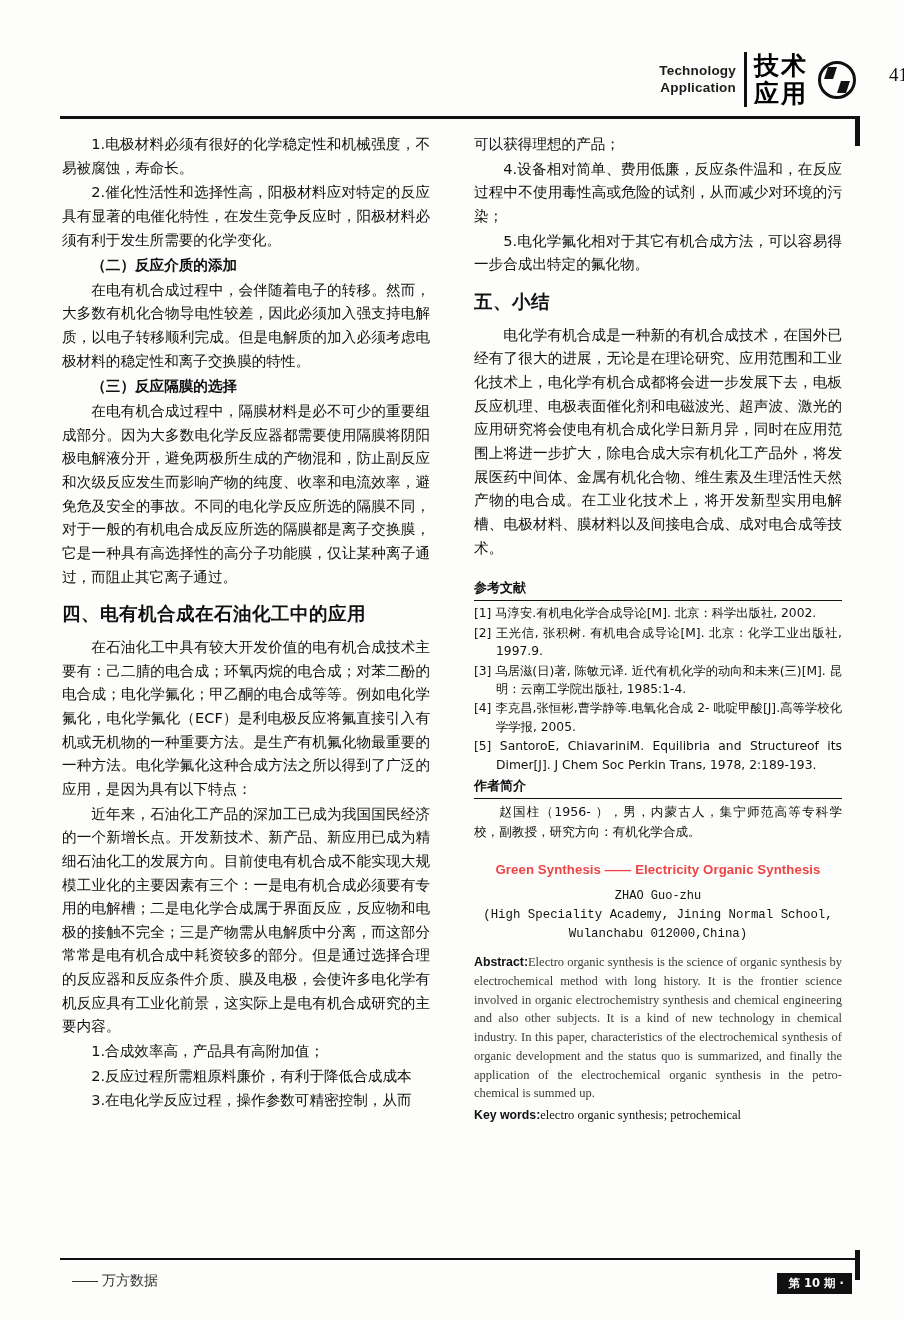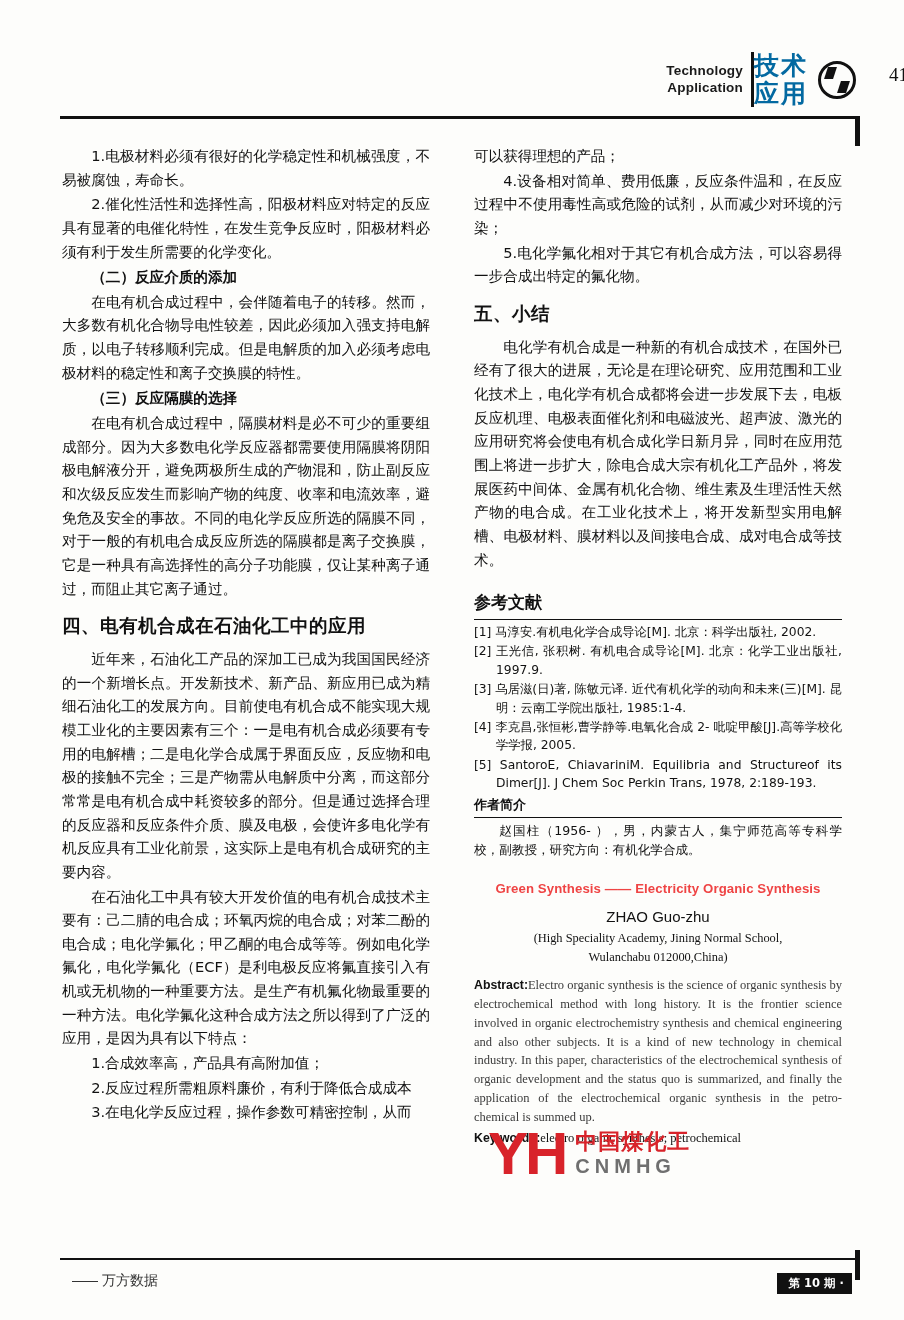--- a/index.html
+++ b/index.html
@@ -46,22 +46,23 @@
     color: #1a1a1a;
     letter-spacing: .2px;
     margin-left: 40px;
   }
   .hdr-cn {
     font-family: "DejaVu Sans", sans-serif;
     font-weight: bold;
     font-size: 25px;
     line-height: 1.1;
     letter-spacing: 2px;
-    color: #0369a1;
+    color: #000000;
     border-left: 3px solid #111;
+    padding-left: 7px;
   }
   .hdr-logo {
     width: 38px;
     height: 38px;
     position: relative;
     margin-left: 2px;
   }
   .hdr-logo .ring {
     position: absolute;
     inset: 0;
@@ -146,21 +147,21 @@
     color: #fff;
     font-size: 11.5px;
     font-weight: bold;
     padding: 3px 8px 3px 12px;
     font-family: "DejaVu Sans", sans-serif;
   }
 
   
   .col {
     position: absolute;
-    top: 144px;
+    top: 132px;
     width: 368px;
     font-size: 14.6px;
     line-height: 1.62;
     text-align: justify;
     color: #111;
   }
   .col-left { left: 62px; }
   .col-right { left: 474px; }
 
   p.body {
@@ -175,21 +176,21 @@
   }
   h2.sec {
     font-size: 18.5px;
     font-weight: bold;
     margin: 11px 0 6px 0;
     letter-spacing: .5px;
   }
 
   
   .refs-title {
-    font-size: 17px;
+    font-size: 13px;
     font-weight: bold;
     margin: 18px 0 3px 0;
     border-bottom: 1px solid #111;
     padding-bottom: 2px;
     font-family: Liberation Serif, serif;
   }
   .ref {
     font-size: 12.3px;
     line-height: 1.5;
     margin: 0 0 1px 0;
@@ -217,27 +218,27 @@
     margin: 18px 0 6px 0;
     font-family: "Liberation Sans", sans-serif;
     font-weight: bold;
     font-size: 13.2px;
     text-align: center;
     color: #ef4444;
     letter-spacing: .1px;
   }
   .en-author {
     text-align: center;
-    font-family: Liberation Sans, sans-serif;
-    font-size: 15px;
+    font-family: Liberation Mono, monospace;
+    font-size: 12px;
     margin: 2px 0 0 0;
   }
   .en-affil {
     text-align: center;
-    font-family: Liberation Serif, serif;
+    font-family: Liberation Mono, monospace;
     font-size: 12.4px;
     line-height: 1.45;
     margin: 1px 0 0 0;
   }
   .abs {
     margin: 9px 0 0 0;
     font-family: "Liberation Serif", serif;
     font-size: 12.5px;
     line-height: 1.5;
     text-align: justify;
@@ -322,22 +323,22 @@
     <p class="body">1.电极材料必须有很好的化学稳定性和机械强度，不易被腐蚀，寿命长。</p>
     <p class="body">2.催化性活性和选择性高，阳极材料应对特定的反应具有显著的电催化特性，在发生竞争反应时，阳极材料必须有利于发生所需要的化学变化。</p>
 
     <p class="sub-h">（二）反应介质的添加</p>
     <p class="body">在电有机合成过程中，会伴随着电子的转移。然而，大多数有机化合物导电性较差，因此必须加入强支持电解质，以电子转移顺利完成。但是电解质的加入必须考虑电极材料的稳定性和离子交换膜的特性。</p>
 
     <p class="sub-h">（三）反应隔膜的选择</p>
     <p class="body">在电有机合成过程中，隔膜材料是必不可少的重要组成部分。因为大多数电化学反应器都需要使用隔膜将阴阳极电解液分开，避免两极所生成的产物混和，防止副反应和次级反应发生而影响产物的纯度、收率和电流效率，避免危及安全的事故。不同的电化学反应所选的隔膜不同，对于一般的有机电合成反应所选的隔膜都是离子交换膜，它是一种具有高选择性的高分子功能膜，仅让某种离子通过，而阻止其它离子通过。</p>
 
     <h2 class="sec">四、电有机合成在石油化工中的应用</h2>
+    <p class="body">在石油化工中具有较大开发价值的电有机合成技术主要有：己二腈的电合成；环氧丙烷的电合成；对苯二酚的电合成；电化学氟化；甲乙酮的电合成等等。例如电化学氟化，电化学氟化（ECF）是利电极反应将氟直接引入有机或无机物的一种重要方法。是生产有机氟化物最重要的一种方法。电化学氟化这种合成方法之所以得到了广泛的应用，是因为具有以下特点：</p>
     <p class="body">近年来，石油化工产品的深加工已成为我国国民经济的一个新增长点。开发新技术、新产品、新应用已成为精细石油化工的发展方向。目前使电有机合成不能实现大规模工业化的主要因素有三个：一是电有机合成必须要有专用的电解槽；二是电化学合成属于界面反应，反应物和电极的接触不完全；三是产物需从电解质中分离，而这部分常常是电有机合成中耗资较多的部分。但是通过选择合理的反应器和反应条件介质、膜及电极，会使许多电化学有机反应具有工业化前景，这实际上是电有机合成研究的主要内容。</p>
-    <p class="body">在石油化工中具有较大开发价值的电有机合成技术主要有：己二腈的电合成；环氧丙烷的电合成；对苯二酚的电合成；电化学氟化；甲乙酮的电合成等等。例如电化学氟化，电化学氟化（ECF）是利电极反应将氟直接引入有机或无机物的一种重要方法。是生产有机氟化物最重要的一种方法。电化学氟化这种合成方法之所以得到了广泛的应用，是因为具有以下特点：</p>
 
     <p class="body">1.合成效率高，产品具有高附加值；</p>
     <p class="body">2.反应过程所需粗原料廉价，有利于降低合成成本</p>
     <p class="body">3.在电化学反应过程，操作参数可精密控制，从而</p>
   </div>
 
   <div class="col col-right">
     <p class="body noind">可以获得理想的产品；</p>
     <p class="body">4.设备相对简单、费用低廉，反应条件温和，在反应过程中不使用毒性高或危险的试剂，从而减少对环境的污染；</p>
     <p class="body">5.电化学氟化相对于其它有机合成方法，可以容易得一步合成出特定的氟化物。</p>
@@ -357,26 +358,19 @@
 
     <div class="en-title">Green Synthesis —— Electricity Organic Synthesis</div>
     <div class="en-author">ZHAO Guo-zhu</div>
     <div class="en-affil">(High Speciality Academy, Jining Normal School,</div>
     <div class="en-affil">Wulanchabu 012000,China)</div>
 
     <p class="abs"><b>Abstract:</b><span class="faded">Electro organic synthesis is the science of organic synthesis by electrochemical method with long history. It is the frontier science involved in organic electrochemistry synthesis and chemical engineering and also other subjects. It is a kind of new technology in chemical industry. In this paper, characteristics of the electrochemical synthesis of organic development and the status quo is summarized, and finally the application of the electrochemical organic synthesis in the petro-chemical is summed up.</span></p>
     <p class="kw"><b>Key words:</b><span>electro organic synthesis; petrochemical</span></p>
   </div>
 
-  <div class="wm">
-    <div class="wm-mark">YH</div>
-    <div class="wm-txt">
-      <div class="wm-cn">中国煤化工</div>
-      <div class="wm-en">CNMHG</div>
-    </div>
-  </div>
 
   <div class="rule-bottom"></div>
   <div class="corner-br"></div>
   <div class="footer-left"><span class="dash"></span><span>万方数据</span></div>
   <div class="footer-right">第 10 期 ·</div>
 
 </div>
 
 </body></html>

